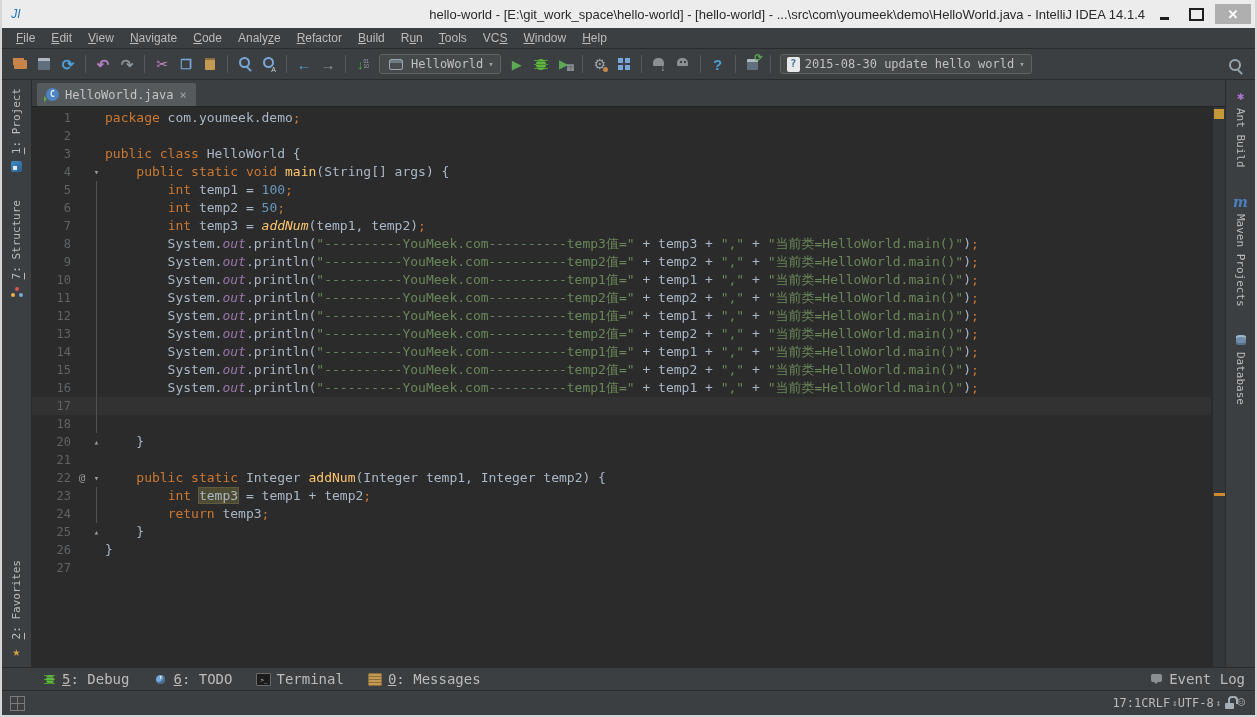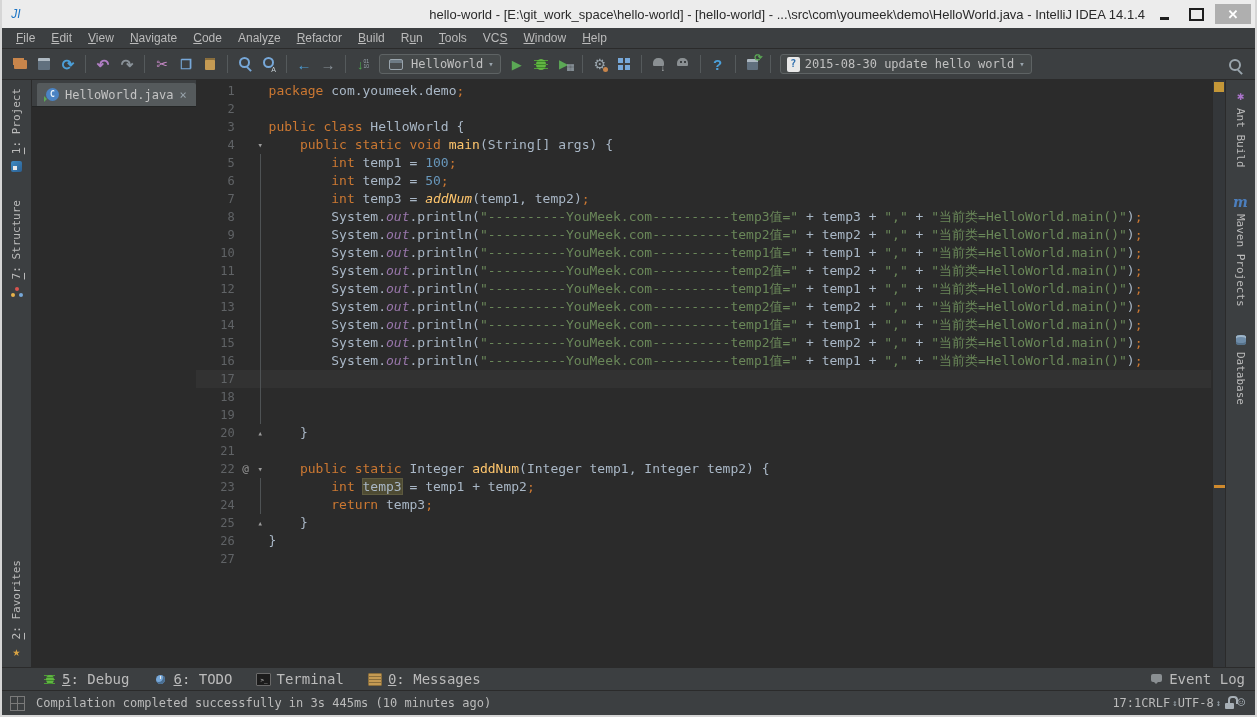--- a/index.html
+++ b/index.html
@@ -110,21 +110,21 @@
   .i-structdots::before{content:"";width:4px;height:4px;border-radius:50%;background:#D9544F;
     position:absolute;top:3px;left:6px;box-shadow:4px 6px 0 #77A8D9,-4px 6px 0 #E8B34B}
   .i-star::before{content:"★";color:#D9A343;font-size:13px}
   .i-ant::before{content:"✱";color:#A973C9;font-size:12px;font-weight:bold}
   .i-maven::before{content:"m";color:#4C7FBE;font-weight:bold;font-style:italic;font-size:14px;
     font-family:"DejaVu Serif",serif}
   .i-db::before{content:"";width:10px;height:10px;background:#6E8CA8;border-radius:5px/2px;
     box-shadow:inset 0 2px 0 #9FB6C9,inset 0 -2px 0 #55718A}
 
   
-  .center{flex:1;display:flex;flex-direction:row;min-width:0;background:#2B2B2B}
+  .center{flex:1;display:flex;flex-direction:column;min-width:0;background:#2B2B2B}
   .tabrow{height:27px;background:#3C3F41;border-bottom:1px solid #232525;display:flex;
     align-items:flex-end;padding-left:5px;flex:none}
   .tab{height:23px;background:#555A5C;border-radius:2px 2px 0 0;display:flex;align-items:center;gap:6px;
     padding:0 9px;color:#C4C4C4;font-family:"DejaVu Sans Mono",monospace;font-size:12px}
   .classico{width:13px;height:13px;border-radius:50%;background:#4B83C3;position:relative;
     display:flex;align-items:center;justify-content:center}
   .classico::before{content:"C";color:#EAF3FB;font-size:8px;font-weight:bold;
     font-family:"DejaVu Sans Mono",monospace}
   .classico::after{content:"";position:absolute;left:-2px;bottom:-1px;border:3px solid transparent;
     border-left-color:#5BA855}
@@ -353,21 +353,20 @@
             <div class="crow"><span class="ln">9</span><span class="gbadge"></span><span class="farea fline"></span><span class="codetext"><span class="tk-p">        System.</span><span class="tk-f">out</span><span class="tk-p">.println(</span><span class="tk-s">"----------YouMeek.com----------temp2值="</span><span class="tk-p"> + temp2 + </span><span class="tk-s">","</span><span class="tk-p"> + </span><span class="tk-s">"当前类=HelloWorld.main()"</span><span class="tk-p">)</span><span class="tk-sc">;</span></span></div>
             <div class="crow"><span class="ln">10</span><span class="gbadge"></span><span class="farea fline"></span><span class="codetext"><span class="tk-p">        System.</span><span class="tk-f">out</span><span class="tk-p">.println(</span><span class="tk-s">"----------YouMeek.com----------temp1值="</span><span class="tk-p"> + temp1 + </span><span class="tk-s">","</span><span class="tk-p"> + </span><span class="tk-s">"当前类=HelloWorld.main()"</span><span class="tk-p">)</span><span class="tk-sc">;</span></span></div>
             <div class="crow"><span class="ln">11</span><span class="gbadge"></span><span class="farea fline"></span><span class="codetext"><span class="tk-p">        System.</span><span class="tk-f">out</span><span class="tk-p">.println(</span><span class="tk-s">"----------YouMeek.com----------temp2值="</span><span class="tk-p"> + temp2 + </span><span class="tk-s">","</span><span class="tk-p"> + </span><span class="tk-s">"当前类=HelloWorld.main()"</span><span class="tk-p">)</span><span class="tk-sc">;</span></span></div>
             <div class="crow"><span class="ln">12</span><span class="gbadge"></span><span class="farea fline"></span><span class="codetext"><span class="tk-p">        System.</span><span class="tk-f">out</span><span class="tk-p">.println(</span><span class="tk-s">"----------YouMeek.com----------temp1值="</span><span class="tk-p"> + temp1 + </span><span class="tk-s">","</span><span class="tk-p"> + </span><span class="tk-s">"当前类=HelloWorld.main()"</span><span class="tk-p">)</span><span class="tk-sc">;</span></span></div>
             <div class="crow"><span class="ln">13</span><span class="gbadge"></span><span class="farea fline"></span><span class="codetext"><span class="tk-p">        System.</span><span class="tk-f">out</span><span class="tk-p">.println(</span><span class="tk-s">"----------YouMeek.com----------temp2值="</span><span class="tk-p"> + temp2 + </span><span class="tk-s">","</span><span class="tk-p"> + </span><span class="tk-s">"当前类=HelloWorld.main()"</span><span class="tk-p">)</span><span class="tk-sc">;</span></span></div>
             <div class="crow"><span class="ln">14</span><span class="gbadge"></span><span class="farea fline"></span><span class="codetext"><span class="tk-p">        System.</span><span class="tk-f">out</span><span class="tk-p">.println(</span><span class="tk-s">"----------YouMeek.com----------temp1值="</span><span class="tk-p"> + temp1 + </span><span class="tk-s">","</span><span class="tk-p"> + </span><span class="tk-s">"当前类=HelloWorld.main()"</span><span class="tk-p">)</span><span class="tk-sc">;</span></span></div>
             <div class="crow"><span class="ln">15</span><span class="gbadge"></span><span class="farea fline"></span><span class="codetext"><span class="tk-p">        System.</span><span class="tk-f">out</span><span class="tk-p">.println(</span><span class="tk-s">"----------YouMeek.com----------temp2值="</span><span class="tk-p"> + temp2 + </span><span class="tk-s">","</span><span class="tk-p"> + </span><span class="tk-s">"当前类=HelloWorld.main()"</span><span class="tk-p">)</span><span class="tk-sc">;</span></span></div>
             <div class="crow"><span class="ln">16</span><span class="gbadge"></span><span class="farea fline"></span><span class="codetext"><span class="tk-p">        System.</span><span class="tk-f">out</span><span class="tk-p">.println(</span><span class="tk-s">"----------YouMeek.com----------temp1值="</span><span class="tk-p"> + temp1 + </span><span class="tk-s">","</span><span class="tk-p"> + </span><span class="tk-s">"当前类=HelloWorld.main()"</span><span class="tk-p">)</span><span class="tk-sc">;</span></span></div>
             <div class="crow caret"><span class="ln">17</span><span class="gbadge"></span><span class="farea fline"></span><span class="codetext"></span></div>
             <div class="crow"><span class="ln">18</span><span class="gbadge"></span><span class="farea fline"></span><span class="codetext"></span></div>
-            <div class="crow"><span class="ln">19</span><span class="gbadge"></span><span class="farea fline"></span><span class="codetext"></span></div>
             <div class="crow"><span class="ln">20</span><span class="gbadge"></span><span class="farea"><span class="fglyph">▴</span></span><span class="codetext"><span class="tk-p">    }</span></span></div>
             <div class="crow"><span class="ln">21</span><span class="gbadge"></span><span class="farea"></span><span class="codetext"></span></div>
             <div class="crow"><span class="ln">22</span><span class="gbadge">@</span><span class="farea"><span class="fglyph">▾</span></span><span class="codetext"><span class="tk-p">    </span><span class="tk-k">public static</span><span class="tk-p"> Integer </span><span class="tk-m">addNum</span><span class="tk-p">(Integer temp1, Integer temp2) {</span></span></div>
             <div class="crow"><span class="ln">23</span><span class="gbadge"></span><span class="farea fline"></span><span class="codetext"><span class="tk-p">        </span><span class="tk-k">int</span><span class="tk-p"> </span><span class="tk-hl">temp3</span><span class="tk-p"> = temp1 + temp2</span><span class="tk-sc">;</span></span></div>
             <div class="crow"><span class="ln">24</span><span class="gbadge"></span><span class="farea fline"></span><span class="codetext"><span class="tk-p">        </span><span class="tk-k">return</span><span class="tk-p"> temp3</span><span class="tk-sc">;</span></span></div>
             <div class="crow"><span class="ln">25</span><span class="gbadge"></span><span class="farea"><span class="fglyph">▴</span></span><span class="codetext"><span class="tk-p">    }</span></span></div>
             <div class="crow"><span class="ln">26</span><span class="gbadge"></span><span class="farea"></span><span class="codetext"><span class="tk-p">}</span></span></div>
             <div class="crow"><span class="ln">27</span><span class="gbadge"></span><span class="farea"></span><span class="codetext"></span></div>
           </div>
         <div class="error-stripe">
@@ -411,21 +410,20 @@
         <span class="blabel"><u>0</u>: Messages</span>
       </span>
       <span class="bbtn push-right">
         <span class="bico i-eventlog"></span>
         <span class="blabel">Event Log</span>
       </span>
     </div>
 
   <div class="statusbar">
     <span class="i-grid"></span>
-    <span>Compilation completed successfully in 3s 445ms (10 minutes ago)</span>
     <span class="sb-right">
       <span class="sb-item">17:1</span>
       <span class="sb-item">
         <span>CRLF</span>
           <span class="updown">↕</span>
       </span>
       <span class="sb-item">
         <span>UTF-8</span>
           <span class="updown">↕</span>
       </span>

